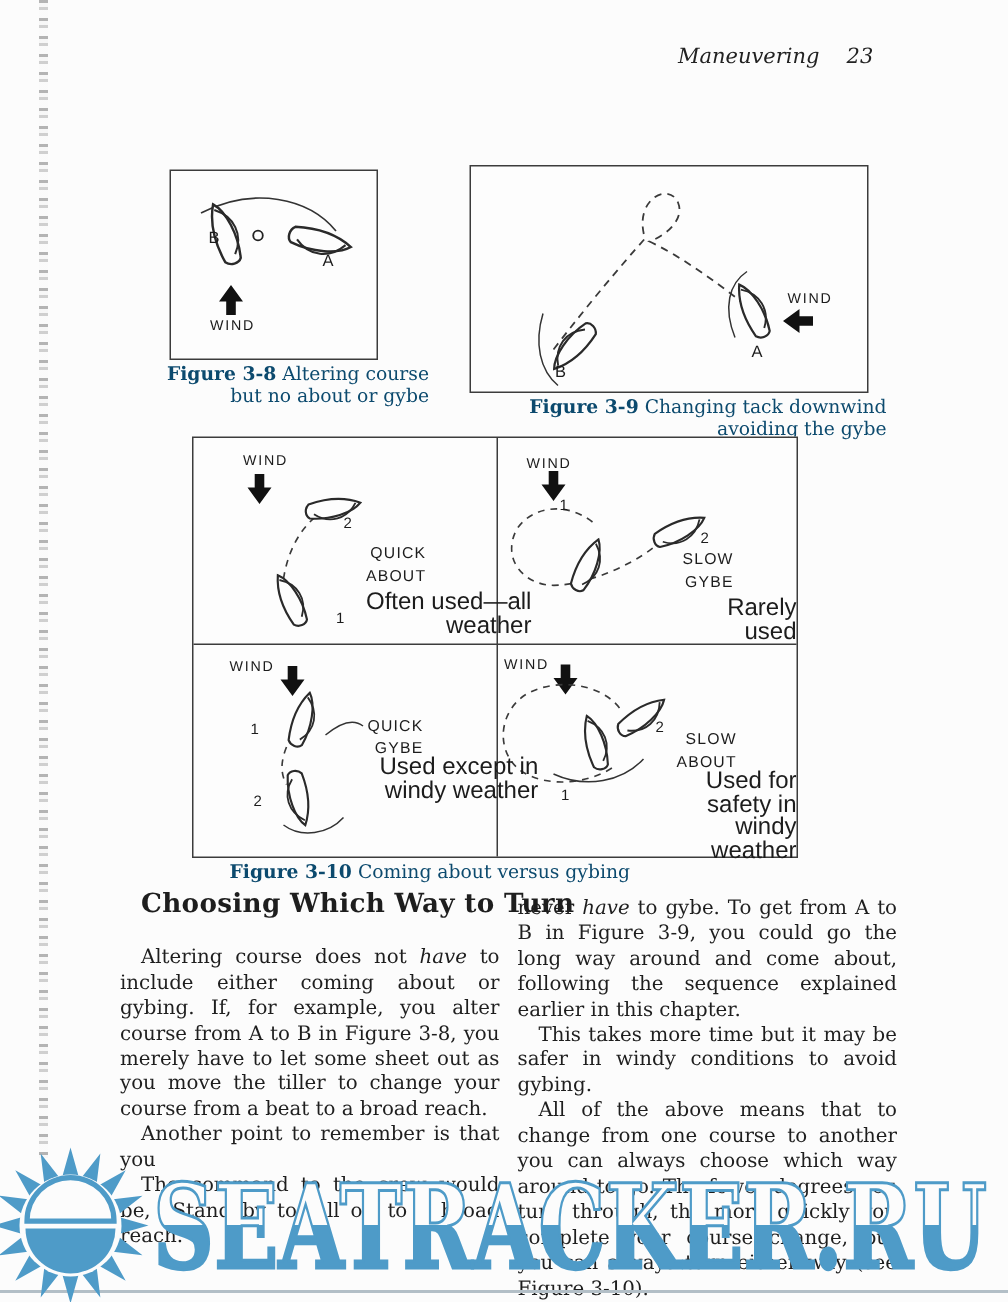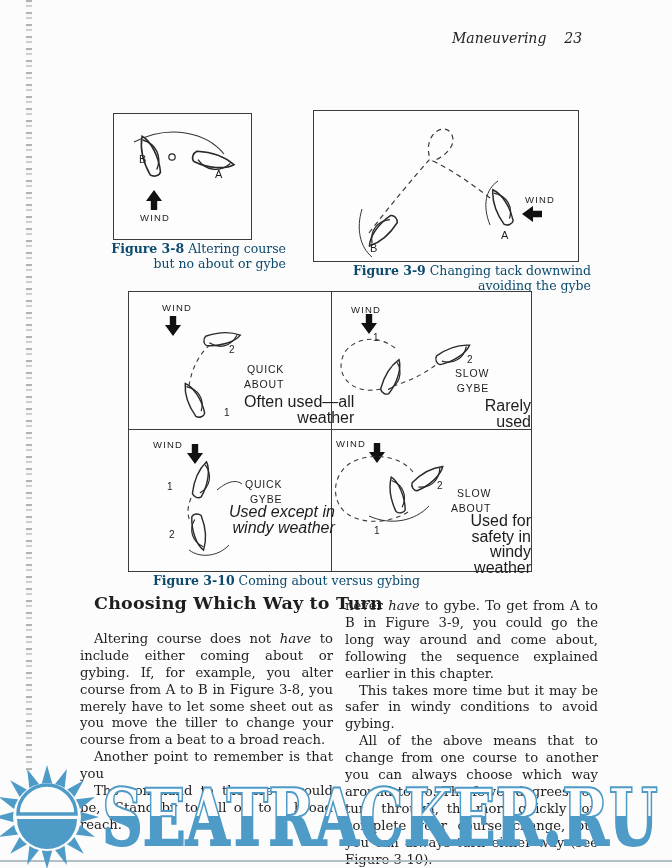--- a/index.html
+++ b/index.html
@@ -134,21 +134,21 @@
     <div class="fig-label num" style="left:338px;top:62px;">2</div>
     <div class="fig-label qtitle" style="left:326px;top:74px;">SLOW
 GYBE</div>
     <div class="fig-label qdesc" style="left:322px;top:106px;">Rarely used</div>
 
     <div class="fig-label wind" style="left:24px;top:147px;">WIND</div>
     <div class="fig-label num" style="left:38px;top:189px;">1</div>
     <div class="fig-label num" style="left:40px;top:237px;">2</div>
     <div class="fig-label qtitle" style="left:116px;top:185px;">QUICK
 GYBE</div>
-    <div class="fig-label qdesc" style="left:100px;top:212px;font-style:italic;">Used except in
+    <div class="fig-label qdesc" style="left:124px;top:212px;">Used except in
 windy weather</div>
 
     <div class="fig-label wind" style="left:207px;top:146px;">WIND</div>
     <div class="fig-label num" style="left:308px;top:188px;">2</div>
     <div class="fig-label num" style="left:245px;top:233px;">1</div>
     <div class="fig-label qtitle" style="left:322px;top:194px;">SLOW
 ABOUT</div>
     <div class="fig-label qdesc" style="left:318px;top:221px;">Used for safety in
 windy weather</div>
   </div>

